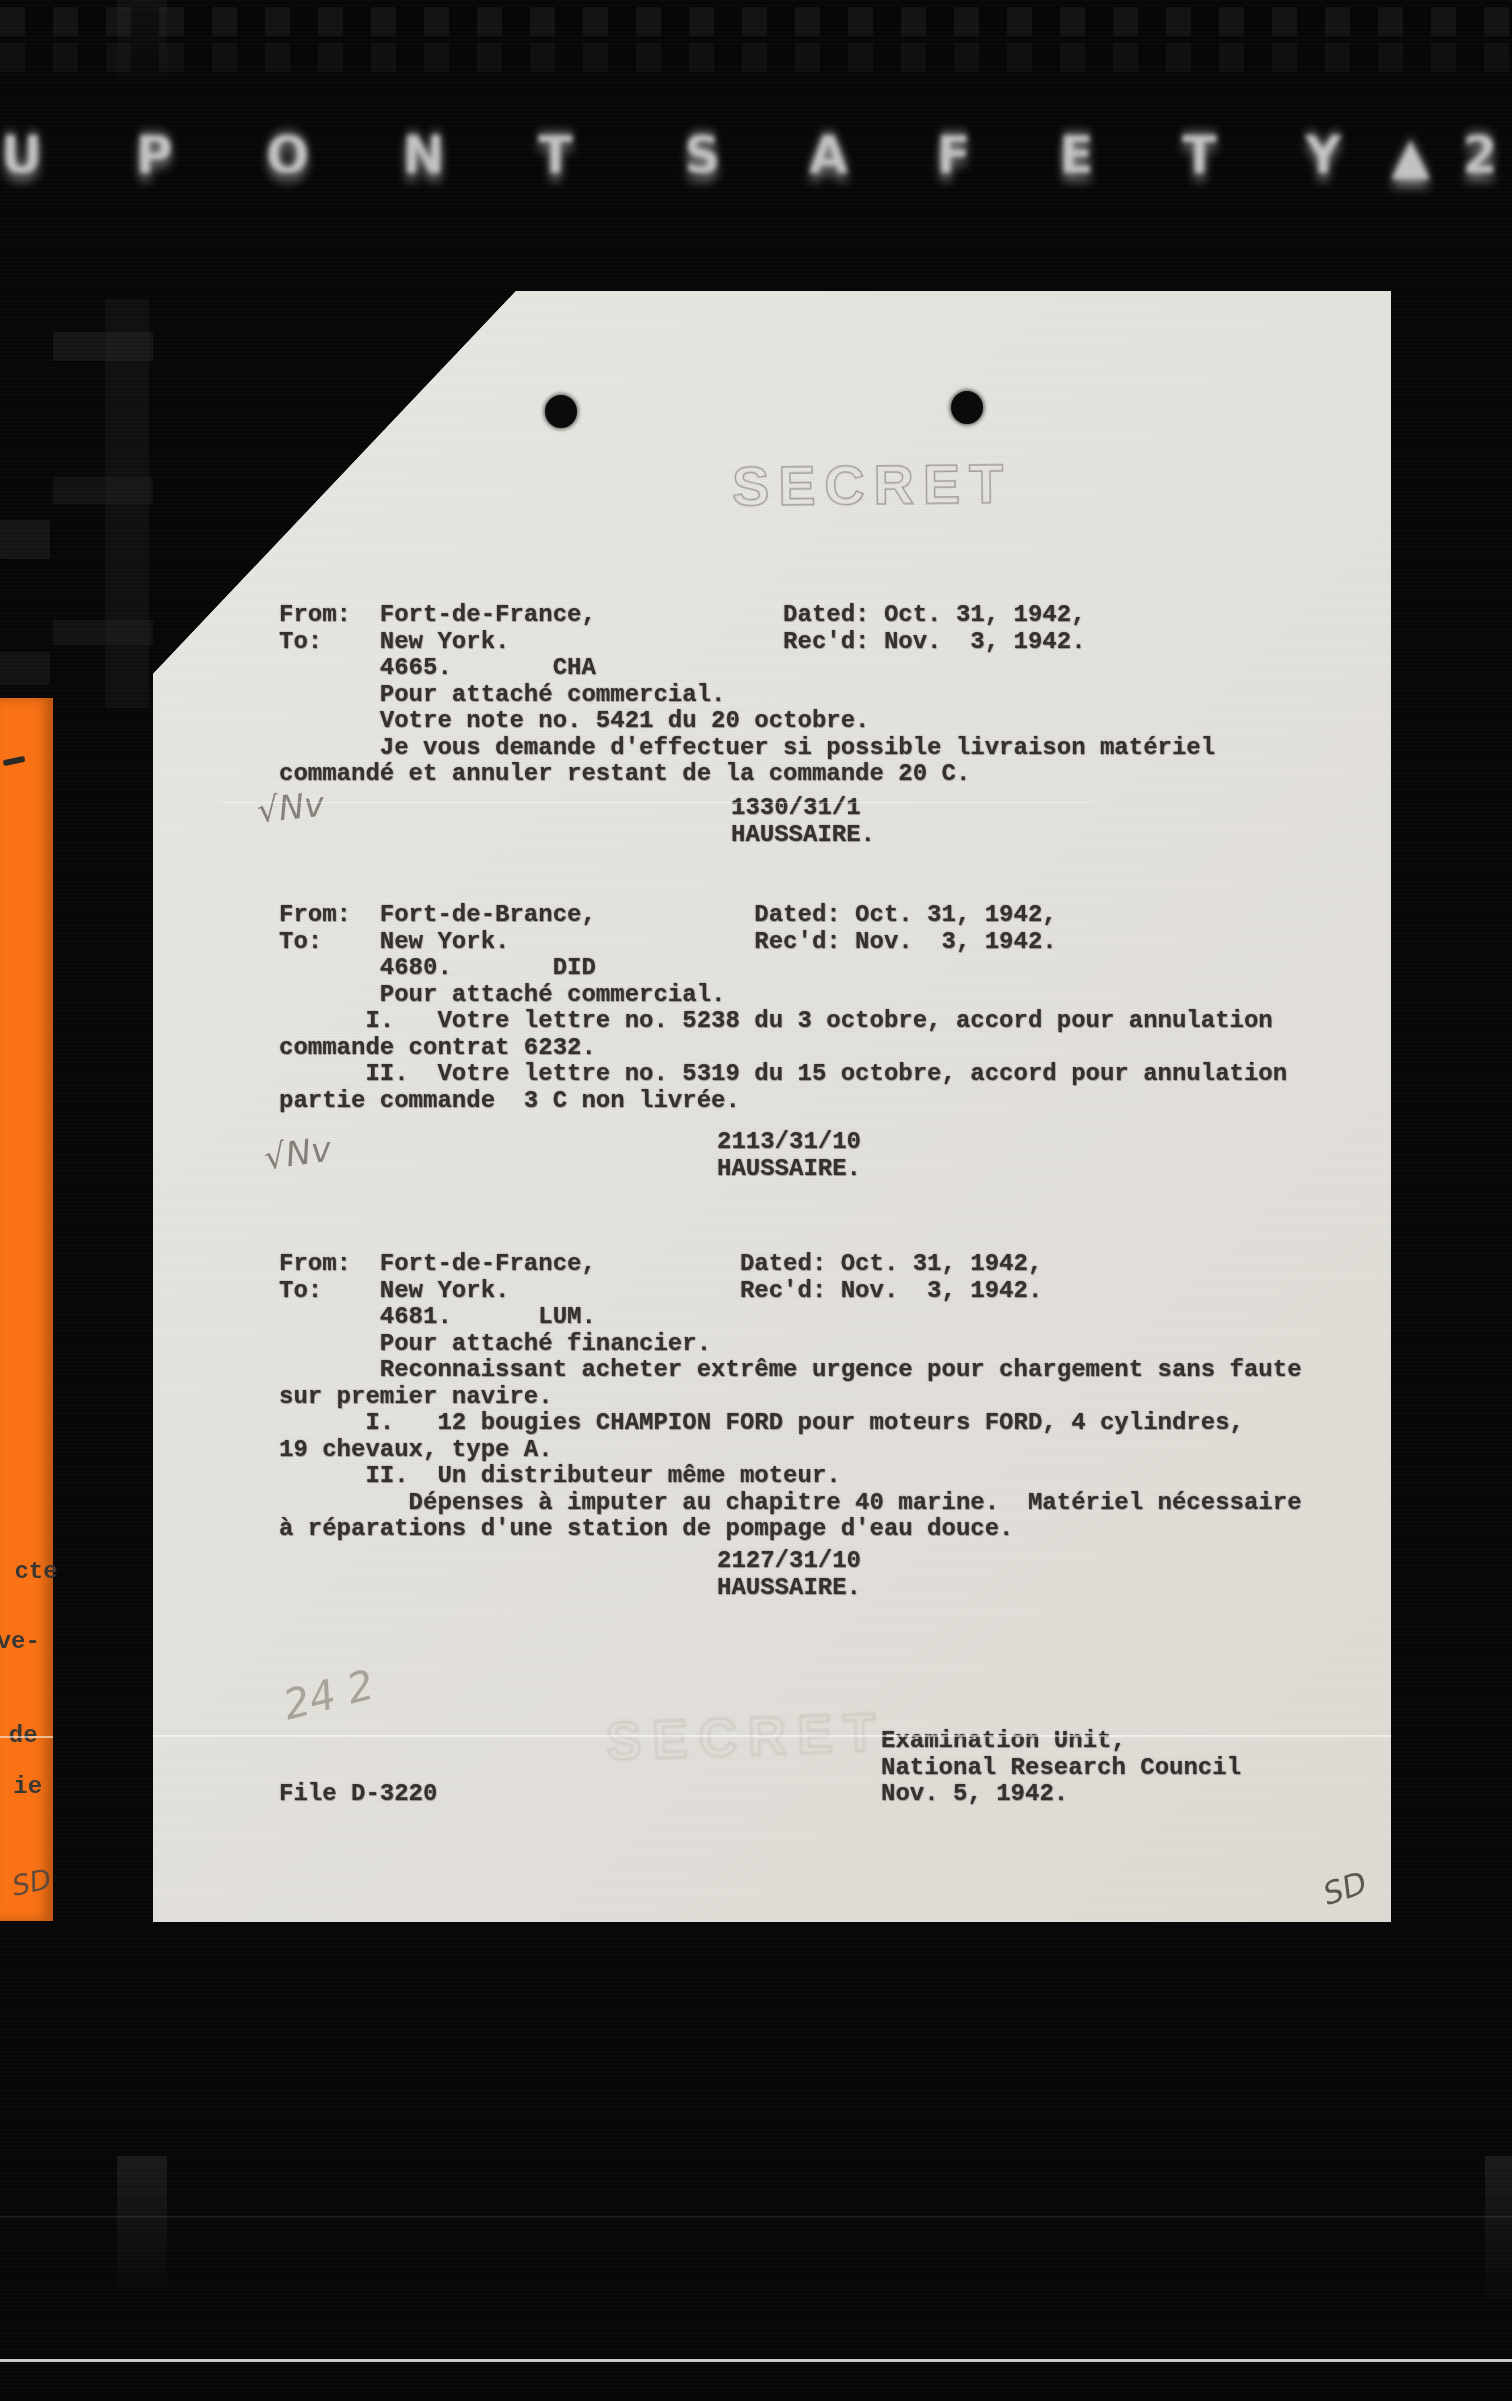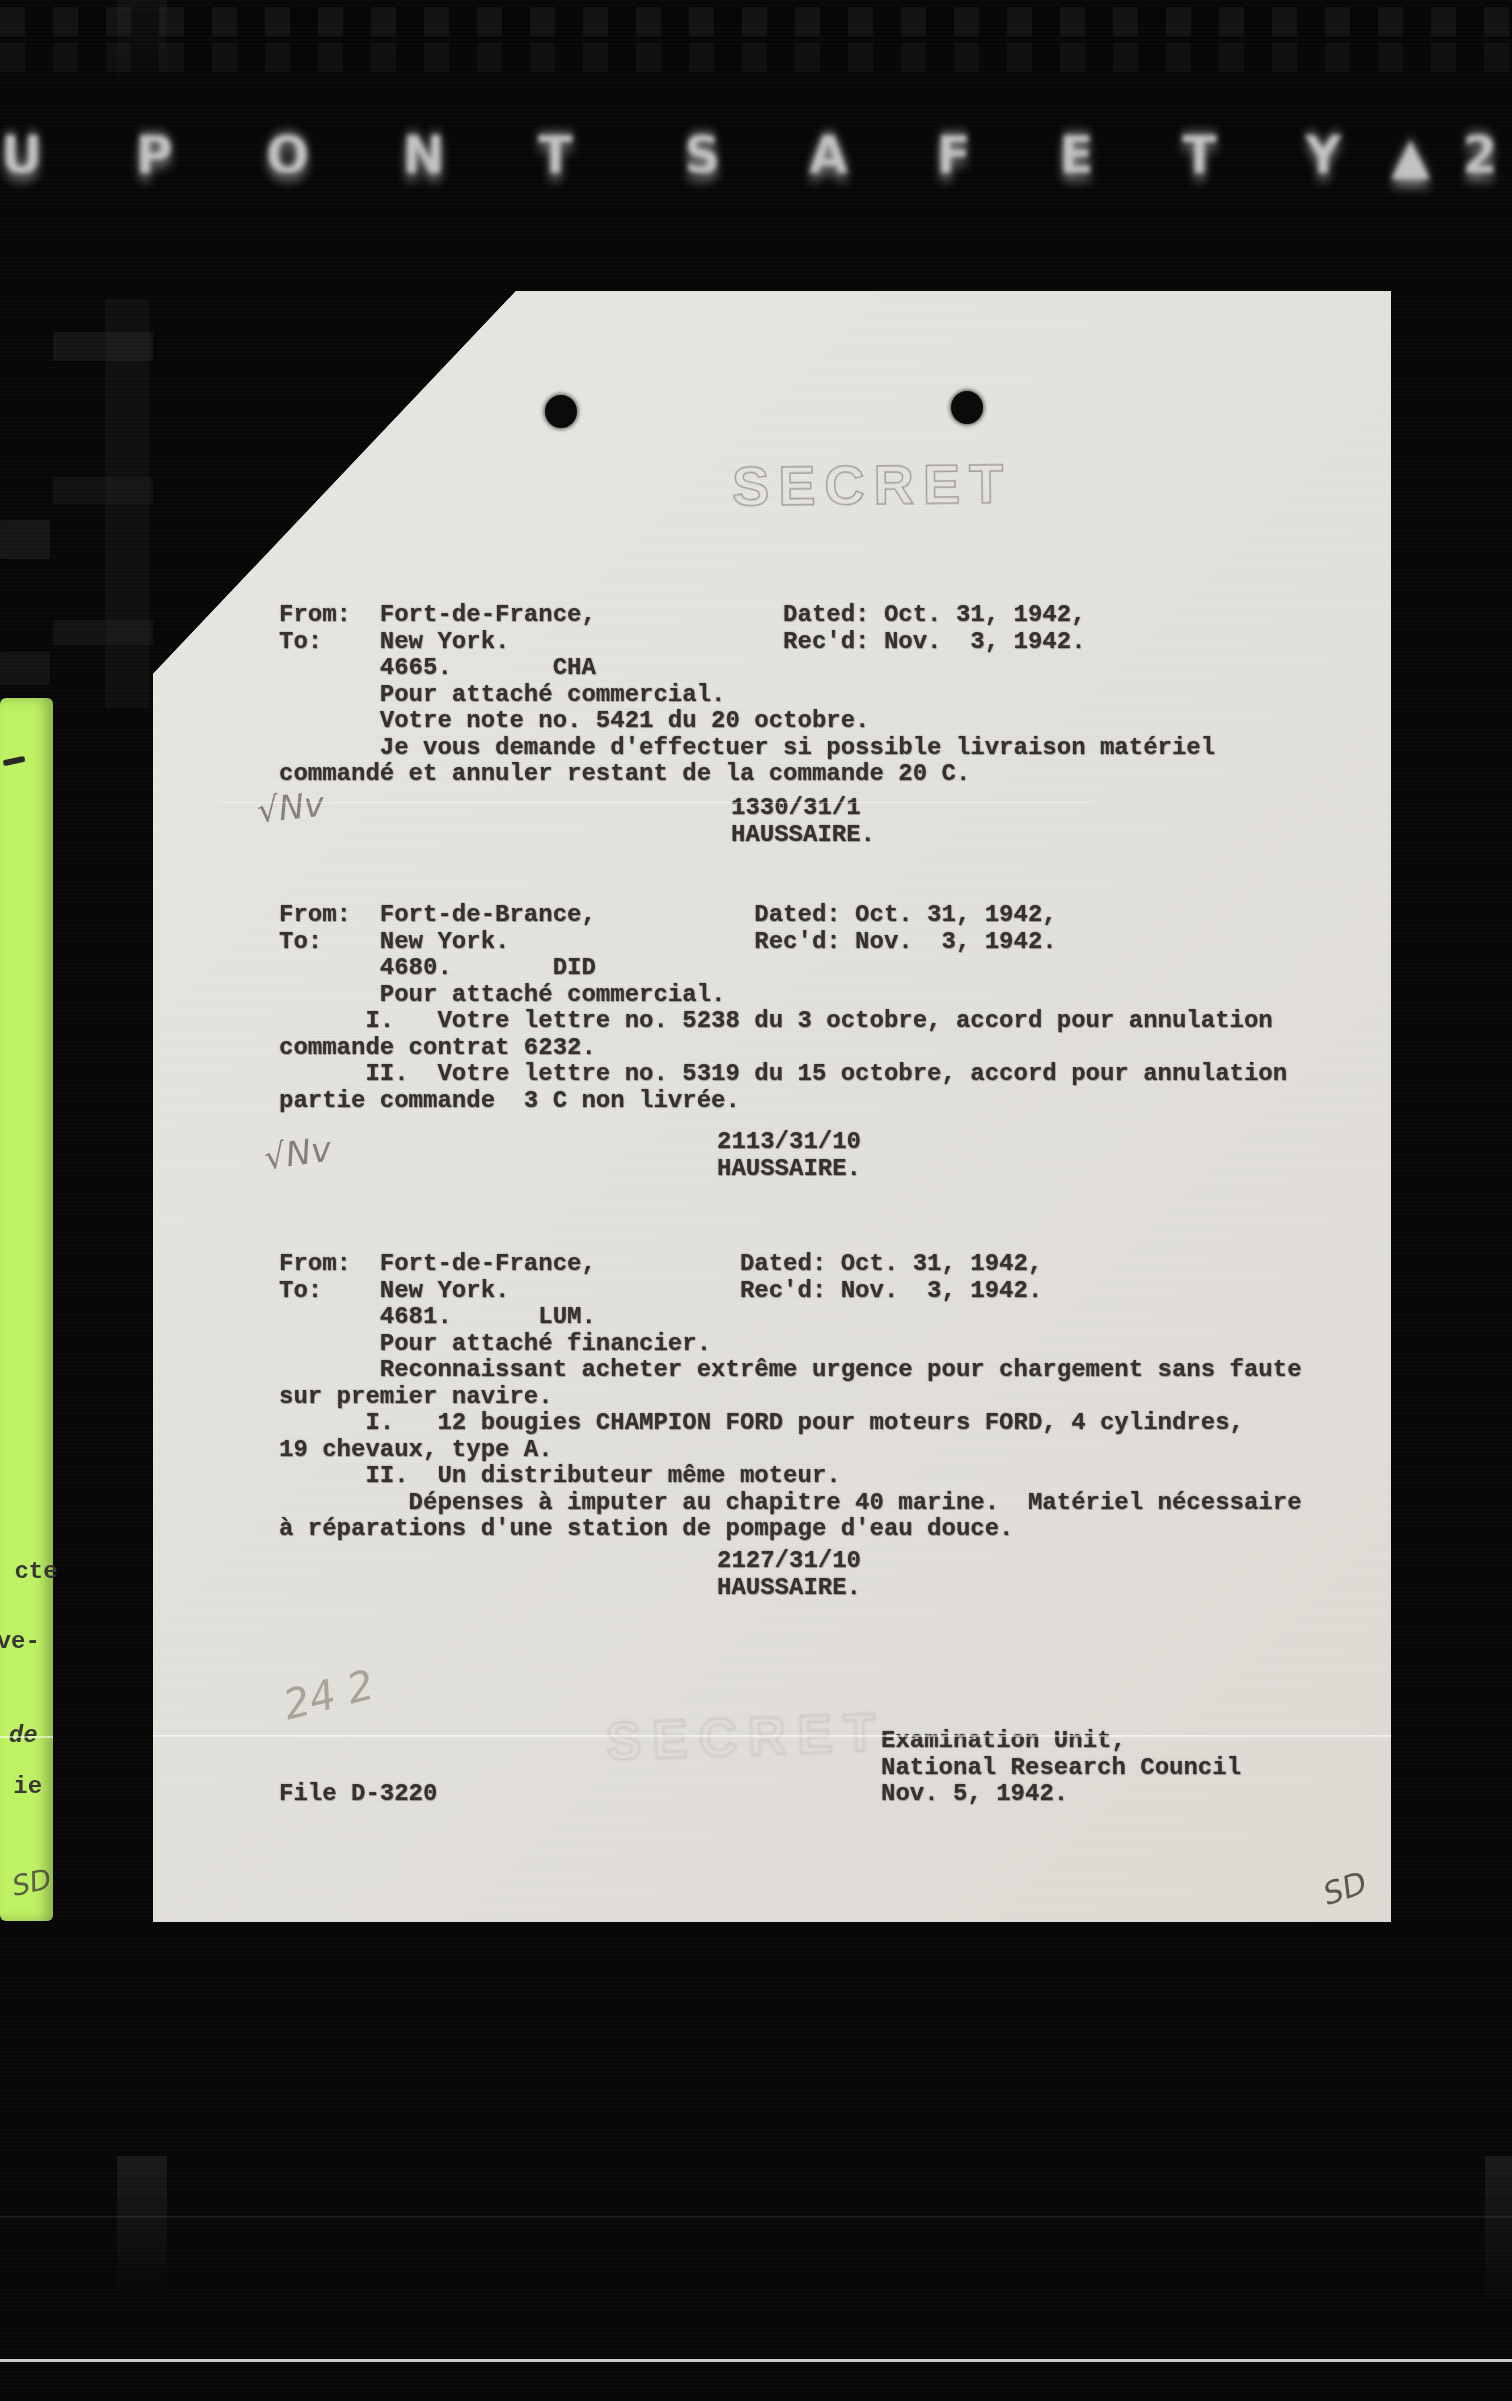--- a/index.html
+++ b/index.html
@@ -14,22 +14,22 @@
     background:repeating-linear-gradient(90deg,#151514 0 25.4px,#060606 25.4px 53px);}
   .gray-band{position:absolute;background:#232321;opacity:.5;border-radius:1.7px;}
   .vfade{position:absolute;background:linear-gradient(180deg,rgba(95,95,90,.22),rgba(40,40,38,.05));}
 
   
   .edge-letters{position:absolute;top:126px;color:#c2c2c2;font-size:51px;font-weight:bold;
     font-family:"DejaVu Sans",sans-serif;filter:blur(2.8px);
     text-shadow:0 7.7px 10px rgba(205,205,205,.55),0 -5.5px 7.7px rgba(190,190,190,.4);}
 
   
-  #sliver{position:absolute;left:0;top:698px;width:53px;height:1223px;background:#bef264;
-    box-shadow:inset -7.7px 0 12px rgba(0,0,0,.25);border-radius:6px;}
+  #sliver{position:absolute;left:0;top:698px;width:53px;height:1223px;background:#f97316;
+    box-shadow:inset -7.7px 0 12px rgba(0,0,0,.25);}
   .fragment{position:absolute;font-family:"Liberation Mono",monospace;font-weight:bold;
     font-size:24px;color:#3a3733;filter:blur(0.4px);}
 
   
   #page{position:absolute;left:153px;top:291px;width:1238px;height:1631px;
     background:linear-gradient(135deg,#e9e7e1 0%,#e4e2dc 45%,#ddDBd4 100%);
     background-color:#e5e3dd;
     clip-path:polygon(363px 0px,1238px 0px,1238px 1631px,0px 1631px,0px 383px);}
   #page::after{content:"";position:absolute;inset:0;pointer-events:none;
     background:repeating-linear-gradient(0deg, rgba(0,0,0,0.016) 0 1.1px, rgba(0,0,0,0) 1.1px 2.8px);}
@@ -73,21 +73,21 @@
   <div class="gray-band" style="left:0;top:520px;width:50px;height:39px;opacity:.55;"></div>
   <div class="gray-band" style="left:0;top:652px;width:50px;height:33px;opacity:.45;"></div>
   <div class="vfade" style="left:117px;top:2156px;width:50px;height:133px;"></div>
   <div class="vfade" style="left:1485px;top:2156px;width:28px;height:144px;"></div>
   <div class="vfade" style="left:117px;top:0px;width:50px;height:88px;opacity:.5;"></div>
 </div>
 
 <div id="sliver">
   <div class="fragment" style="left:14.4px;top:860px;">cte</div>
   <div class="fragment" style="left:-3.3px;top:930px;">ve-</div>
-  <div class="fragment" style="left:8.8px;top:1024px;font-style:italic;">de</div>
+  <div class="fragment" style="left:8.8px;top:1024px;">de</div>
   <div class="fragment" style="left:13.3px;top:1075px;">ie</div>
   <div style="position:absolute;left:3.3px;top:60px;width:22px;height:5.5px;background:#2b2925;
        transform:rotate(-12deg);border-radius:2.2px;filter:blur(0.6px);"></div>
   <div class="pencil" style="left:12px;top:1168px;font-size:28px;transform:rotate(-12deg);color:#4a453f;">SD</div>
   <div class="scratch" style="left:0;top:1038px;width:53px;height:1.7px;"></div>
 </div>
 
 <div id="page">
 
   <div class="hole" style="left:392px;top:104px;"></div>

